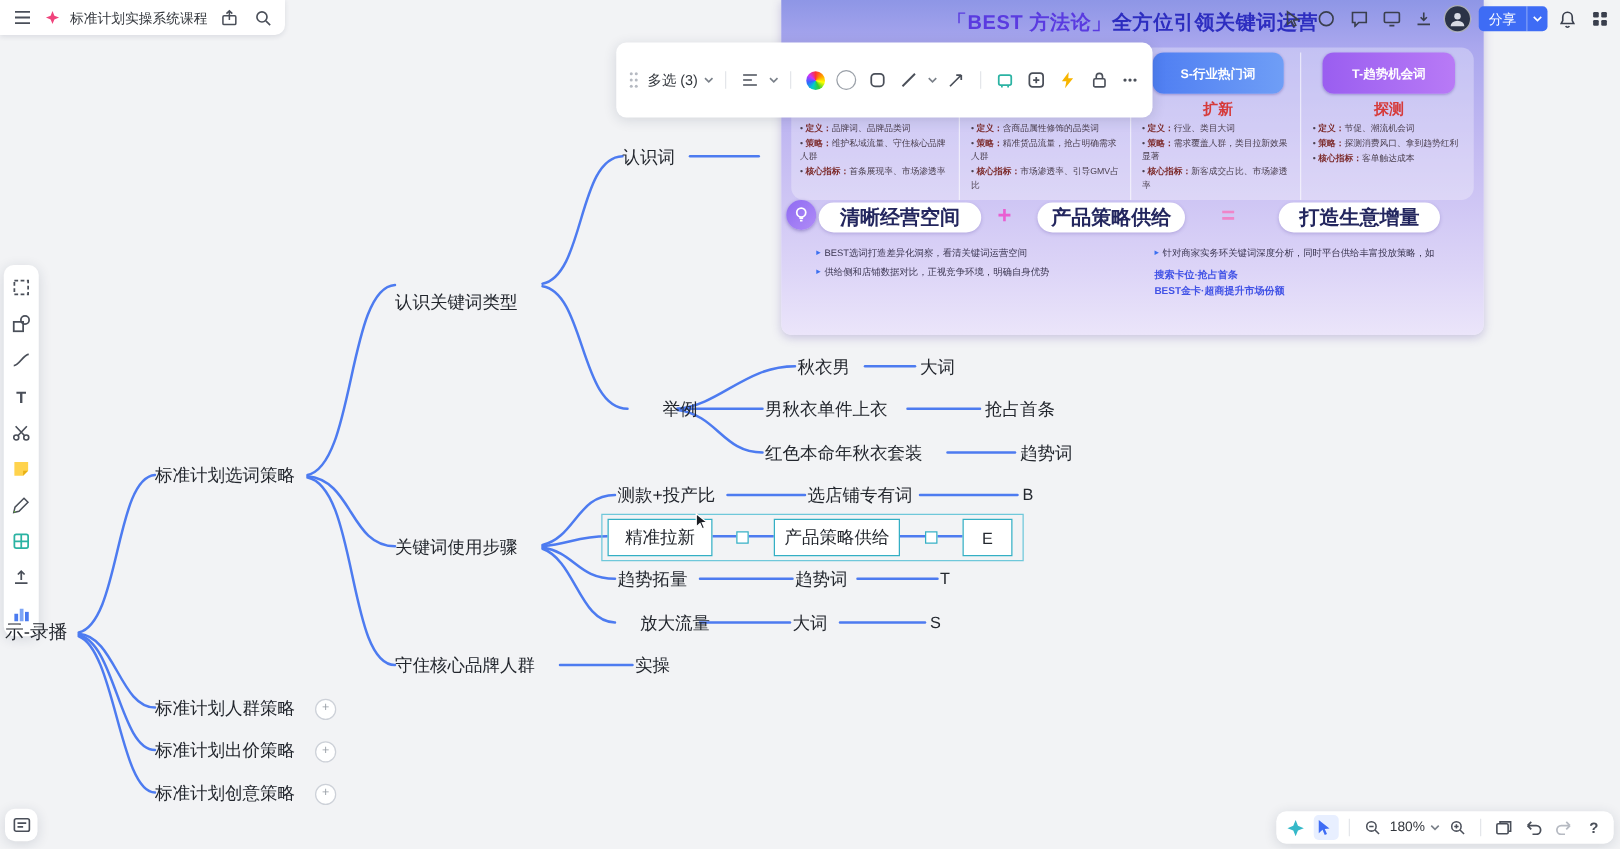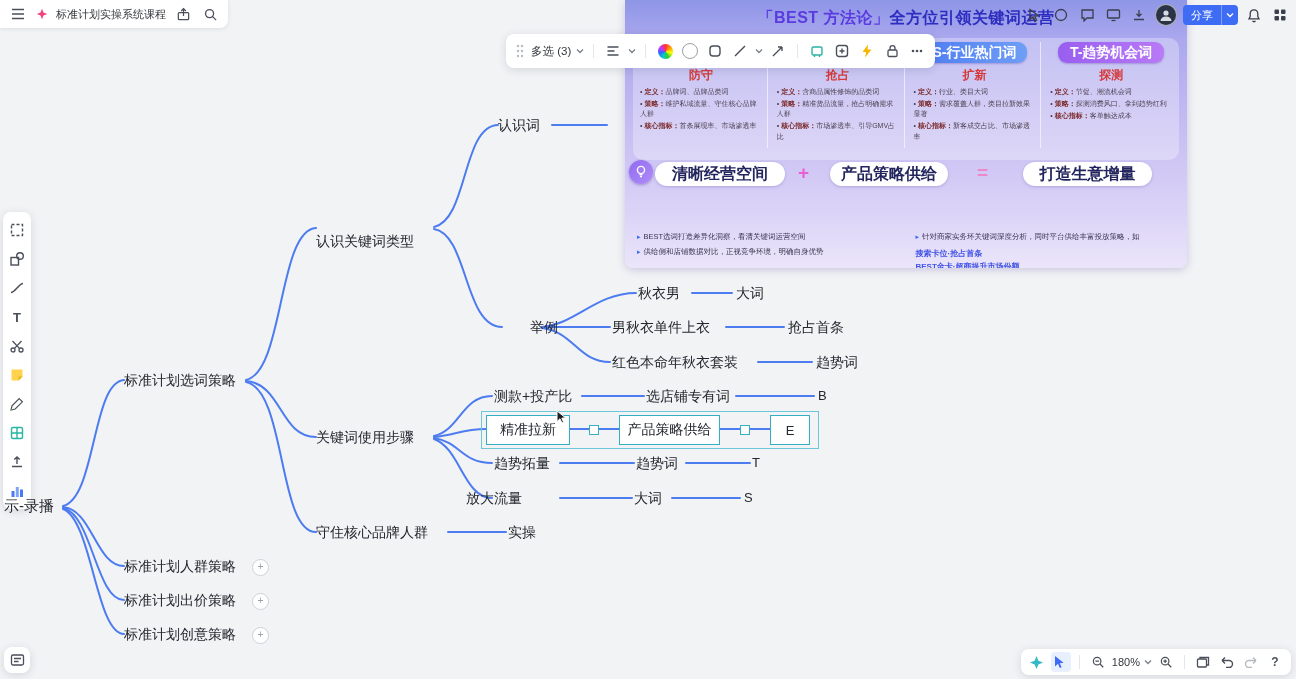--- a/index.html
+++ b/index.html
@@ -39,46 +39,46 @@
          box-shadow:0 2px 8px rgba(80,60,160,.25);padding-left:12px;}
   .slide-title{position:absolute;left:0;right:0;top:8px;text-align:center;
                font-size:16px;font-weight:bold;letter-spacing:.5px;}
   .slide-title .ta{color:#5a3be0;}
   .slide-title .tb{color:#2d2dc0;}
   .cols-card{position:absolute;left:8px;right:8px;top:38px;height:122px;
              background:rgba(255,255,255,.30);border-radius:10px;}
   .cols{position:absolute;left:10px;right:10px;top:42px;display:flex;gap:4px;}
   .col{flex:1 1 0;padding:0 5px 4px 5px;min-width:0;}
   .col:not(:last-child){border-right:1px solid rgba(255,255,255,.6);}
-  .col-pill{height:21px;border-radius:9px;color:#fff;font-weight:bold;font-size:14px;
+  .col-pill{height:33px;border-radius:9px;color:#fff;font-weight:bold;font-size:10px;
             display:flex;align-items:center;justify-content:center;margin:0 8px;
             box-shadow:0 1px 2px rgba(60,40,140,.3);}
   .tactic{text-align:center;font-weight:bold;font-size:12px;color:#d63a3a;margin:4px 0 3px;}
   .bullet{font-size:7px;line-height:1.45;color:#4c4050;margin-bottom:2px;}
   .bullet .bl{font-weight:bold;color:#7c2a2a;}
   .bulb{position:absolute;left:4px;top:160px;width:24px;height:24px;border-radius:50%;
         background:linear-gradient(135deg,#8f6bf2,#b08cf7);display:flex;
         align-items:center;justify-content:center;box-shadow:0 1px 3px rgba(60,40,140,.4);}
   .spill{position:absolute;height:24px;background:#fff;border-radius:12px;
          display:flex;align-items:center;justify-content:center;font-weight:bold;
          font-size:16px;color:#23265e;box-shadow:0 1px 3px rgba(70,50,150,.25);}
   .op{position:absolute;font-weight:bold;font-size:19px;}
-  .notes{position:absolute;left:12px;right:10px;top:198px;display:flex;gap:17px;margin-top:34px;}
+  .notes{position:absolute;left:28px;right:10px;top:198px;display:flex;gap:17px;}
   .nblock{flex:1 1 0;min-width:0;}
   .nitem{font-size:7.5px;line-height:1.45;color:#3a3550;margin-bottom:4px;display:flex;gap:3px;}
   .nmark{color:#3a6ff0;flex:0 0 auto;font-size:7px;}
   .nlink{font-size:8px;font-weight:bold;color:#4152e6;line-height:1.7;}
   
   .left-toolbar{left:3px;top:212px;width:28px;flex-direction:column;padding:6px 0;gap:5px;}
   .tool{width:24px;height:24px;display:flex;align-items:center;justify-content:center;border-radius:5px;}
   
   .title-chip{left:0;top:0;height:28px;border-radius:0 0 8px 0;padding:0 8px;gap:7px;box-shadow:0 1px 4px rgba(30,40,70,.10);}
   .doc-title{font-size:11px;color:#33373d;max-width:120px;overflow:hidden;text-overflow:ellipsis;white-space:nowrap;}
   
-  .sel-toolbar{left:506px;top:34px;height:28px;padding:3px 8px;gap:5px;z-index:20;}
+  .sel-toolbar{left:493px;top:34px;height:28px;padding:16px 8px;gap:5px;z-index:20;}
   .sel-label{font-size:11.5px;color:#33373d;white-space:nowrap;}
   .wheel{width:15px;height:15px;border-radius:50%;
          background:conic-gradient(#f33,#f90,#ff0,#3c3,#0cc,#36f,#c3f,#f33);}
   .fillc{width:14px;height:14px;border-radius:50%;background:#fff;border:1.5px solid #9aa0a8;}
   
   .top-right{position:absolute;right:6px;top:3px;height:24px;display:flex;align-items:center;gap:6px;z-index:30;}
   .avatar{width:20px;height:20px;border-radius:50%;background:#2b3347;display:flex;
           align-items:center;justify-content:center;overflow:hidden;border:1px solid rgba(255,255,255,.6);}
   .share-btn{height:20px;background:#3e6cf5;border-radius:4px;display:flex;align-items:center;color:#fff;}
   .share-btn .txt{font-size:11px;padding:0 8px;}
@@ -158,21 +158,21 @@
 <div class="conn-handle" style="left:740px;top:425px"></div>
 <span class="mouse-cursor" style="left:556px;top:410px">
   <svg width="13" height="14" viewBox="0 0 13 14">
       <path d="M1,1 L1,11.5 L4,8.8 L5.8,13 L7.6,12.2 L5.8,8.2 L9.6,7.8 Z" fill="#1b1e24" stroke="#fff" stroke-width="1"></path>
     </svg>
 </span>
 
 <div class="node" style="left:494px;top:454px">趋势拓量</div>
 <div class="node" style="left:636px;top:454px">趋势词</div>
 <div class="node tag" style="left:752px;top:454px">T</div>
-<div class="node" style="left:466px;top:489px">放大流量</div>
+<div class="node" style="left:512px;top:489px">放大流量</div>
 <div class="node" style="left:634px;top:489px">大词</div>
 <div class="node tag" style="left:744px;top:489px">S</div>
 
 <div class="node" style="left:316px;top:523px">守住核心品牌人群</div>
 <div class="node" style="left:508px;top:523px">实操</div>
 
 <div class="slide">
   <div class="slide-title">
     <span class="ta">「BEST 方法论」</span><span class="tb">全方位引领关键词运营</span>
   </div>

